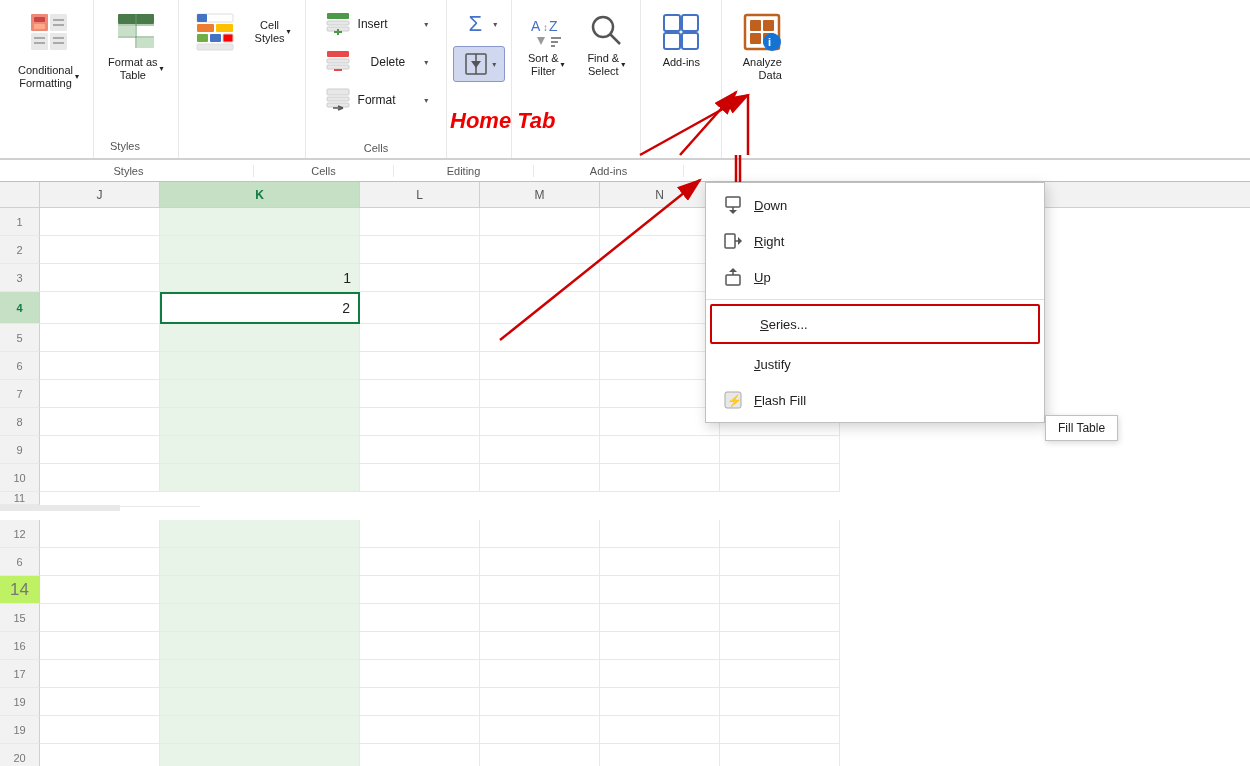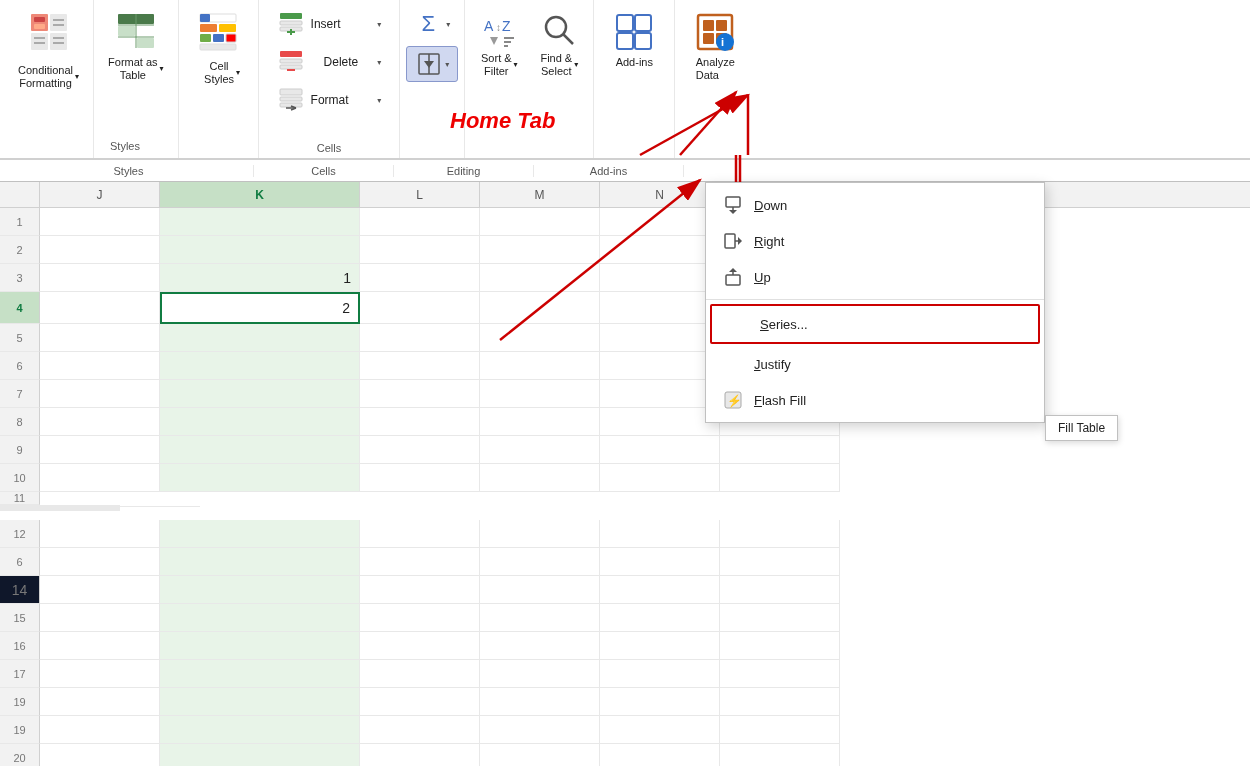--- a/index.html
+++ b/index.html
@@ -55,21 +55,21 @@
         </div>
         <div style="font-size:11px;color:#222;text-align:center;line-height:1.2;display:flex;align-items:center;gap:2px;">
           <span style="white-space:pre-line;text-align:center;">Format as
 Table</span>
           <span style="font-size:8px;">▾</span>
         </div>
       </div>
     </div>
 
     <div style="display:flex;flex-direction:column;align-items:center;padding:6px 8px 0 8px;border-right:1px solid #e8e8e8;min-width:80px;">
-      <div style="display:flex;flex-direction:column;align-items:flex-end;gap:6px;cursor:pointer;padding:4px 6px;border-radius:3px;">
+      <div style="display:flex;flex-direction:row;align-items:center;gap:18px;cursor:pointer;padding:4px 6px;border-radius:3px;">
         <div style="width:44px;height:44px;display:flex;align-items:center;justify-content:center;">
           <svg width="40" height="40" viewBox="0 0 40 40">
             <rect x="2" y="2" width="36" height="8" fill="#fff" stroke="#ddd" rx="1"></rect>
             <rect x="2" y="2" width="10" height="8" fill="#4472c4" rx="1"></rect>
             <rect x="2" y="12" width="17" height="8" fill="#ed7d31" rx="1"></rect>
             <rect x="21" y="12" width="17" height="8" fill="#ffc000" rx="1"></rect>
             <rect x="2" y="22" width="11" height="8" fill="#70ad47" rx="1"></rect>
             <rect x="15" y="22" width="11" height="8" fill="#4472c4" rx="1"></rect>
             <rect x="28" y="22" width="10" height="8" fill="#ff0000" stroke="#ccc" rx="1"></rect>
             <rect x="2" y="32" width="36" height="6" fill="#e8e8e8" stroke="#ddd" rx="1"></rect>
@@ -214,21 +214,21 @@
           <svg width="42" height="42" viewBox="0 0 42 42">
             <rect x="4" y="4" width="34" height="34" rx="2" fill="#fff" stroke="#c0601e" stroke-width="2.5"></rect>
             <rect x="9" y="9" width="11" height="11" rx="1" fill="#c0601e"></rect>
             <rect x="22" y="9" width="11" height="11" rx="1" fill="#c0601e"></rect>
             <rect x="9" y="22" width="11" height="11" rx="1" fill="#c0601e"></rect>
             <rect x="22" y="22" width="11" height="11" rx="1" fill="#c0601e"></rect>
             <circle cx="31" cy="31" r="9" fill="#1573d4"></circle>
             <text x="27" y="35" font-size="11" fill="#fff" font-weight="bold">i</text>
           </svg>
         </div>
-        <div style="font-size:11px;color:#222;text-align:left;line-height:1.2;">Analyze<br>Data</div>
+        <div style="font-size:11px;color:#222;text-align:right;line-height:1.2;">Analyze<br>Data</div>
       </div>
     </div>
 
     <div style="position:absolute;top:108px;left:450px;font-size:22px;font-weight:900;font-style:italic;color:#e00;z-index:10;">Home Tab</div>
 
   </div>
 
   <div style="background:#fff;border-bottom:1px solid #c0c0c0;height:22px;display:flex;padding:0 4px;align-items:center;">
     <div style="width:250px;text-align:center;font-size:11px;color:#555;border-right:1px solid #e8e8e8;">Styles</div>
     <div style="width:140px;text-align:center;font-size:11px;color:#555;border-right:1px solid #e8e8e8;">Cells</div>
@@ -364,21 +364,21 @@
         <div style="display: flex; height: 28px;">
           <div style="width: 40px; background: rgb(242, 242, 242); border-right: 1px solid rgb(208, 208, 208); border-bottom: 1px solid rgb(232, 232, 232); display: flex; align-items: center; justify-content: center; font-size: 11px; color: rgb(119, 119, 119);">6</div>
           <div style="width: 120px; border-right: 1px solid rgb(232, 232, 232); border-bottom: 1px solid rgb(232, 232, 232);"></div>
           <div style="width: 200px; border-right: 1px solid rgb(232, 232, 232); border-bottom: 1px solid rgb(232, 232, 232); background: rgb(232, 244, 232);"></div>
           <div style="width: 120px; border-right: 1px solid rgb(232, 232, 232); border-bottom: 1px solid rgb(232, 232, 232);"></div>
           <div style="width: 120px; border-right: 1px solid rgb(232, 232, 232); border-bottom: 1px solid rgb(232, 232, 232);"></div>
           <div style="width: 120px; border-right: 1px solid rgb(232, 232, 232); border-bottom: 1px solid rgb(232, 232, 232);"></div>
           <div style="width: 120px; border-right: 1px solid rgb(232, 232, 232); border-bottom: 1px solid rgb(232, 232, 232);"></div>
         </div>
         <div style="display: flex; height: 28px;">
-          <div style="width: 40px; background: #0f172a; border-right: 1px solid rgb(208, 208, 208); border-bottom: 1px solid rgb(232, 232, 232); display: flex; align-items: center; justify-content: center; font-size: 14px; color: rgb(119, 119, 119);">14</div>
+          <div style="width: 40px; background: #bef264; border-right: 1px solid rgb(208, 208, 208); border-bottom: 1px solid rgb(232, 232, 232); display: flex; align-items: center; justify-content: center; font-size: 17px; color: rgb(119, 119, 119);">14</div>
           <div style="width: 120px; border-right: 1px solid rgb(232, 232, 232); border-bottom: 1px solid rgb(232, 232, 232);"></div>
           <div style="width: 200px; border-right: 1px solid rgb(232, 232, 232); border-bottom: 1px solid rgb(232, 232, 232); background: rgb(232, 244, 232);"></div>
           <div style="width: 120px; border-right: 1px solid rgb(232, 232, 232); border-bottom: 1px solid rgb(232, 232, 232);"></div>
           <div style="width: 120px; border-right: 1px solid rgb(232, 232, 232); border-bottom: 1px solid rgb(232, 232, 232);"></div>
           <div style="width: 120px; border-right: 1px solid rgb(232, 232, 232); border-bottom: 1px solid rgb(232, 232, 232);"></div>
           <div style="width: 120px; border-right: 1px solid rgb(232, 232, 232); border-bottom: 1px solid rgb(232, 232, 232);"></div>
         </div>
         <div style="display: flex; height: 28px;">
           <div style="width: 40px; background: rgb(242, 242, 242); border-right: 1px solid rgb(208, 208, 208); border-bottom: 1px solid rgb(232, 232, 232); display: flex; align-items: center; justify-content: center; font-size: 11px; color: rgb(119, 119, 119);">15</div>
           <div style="width: 120px; border-right: 1px solid rgb(232, 232, 232); border-bottom: 1px solid rgb(232, 232, 232);"></div>

